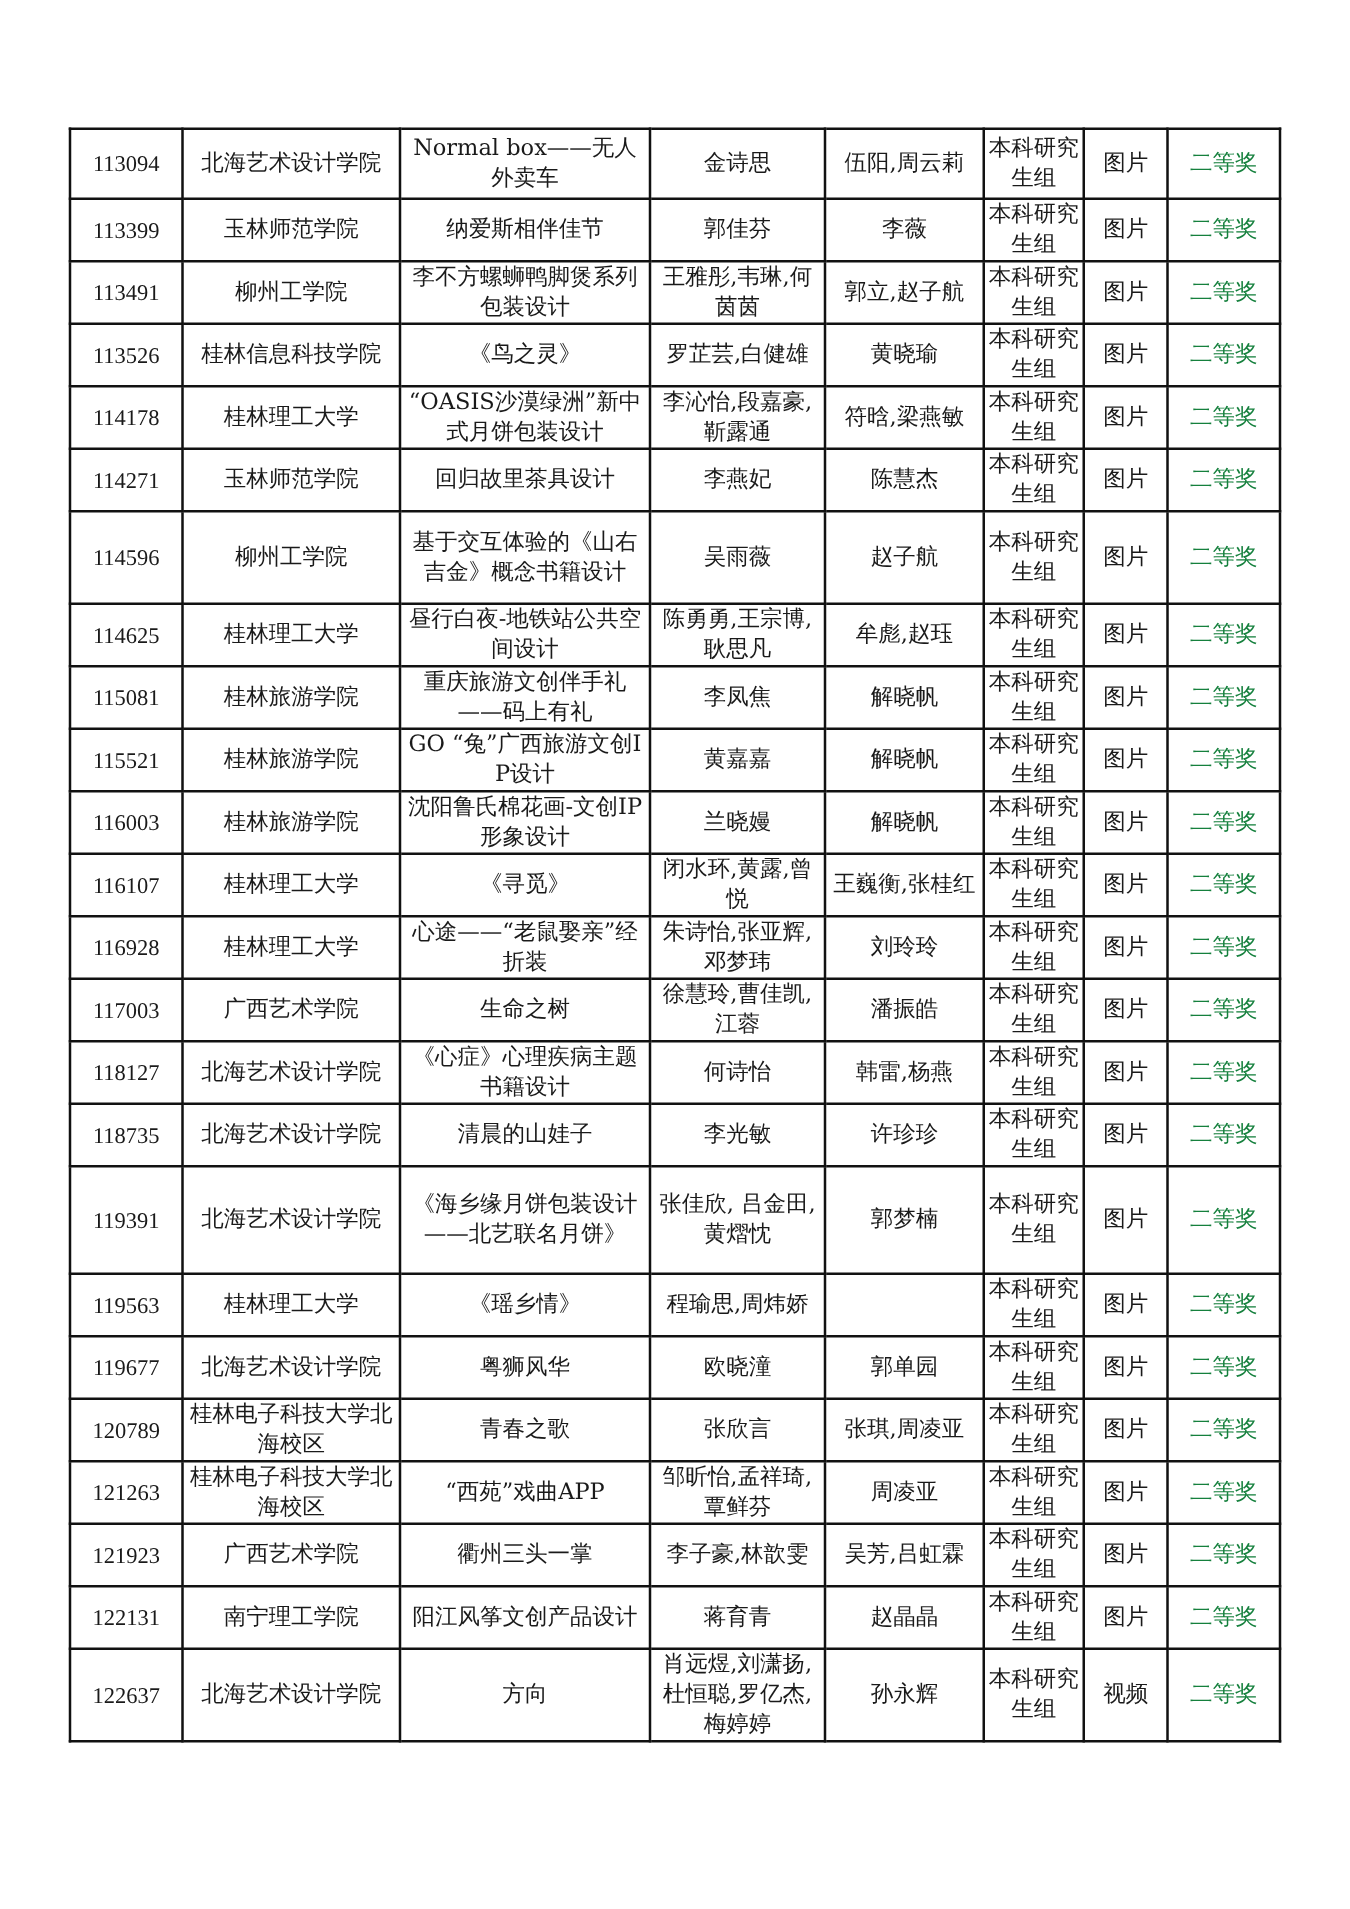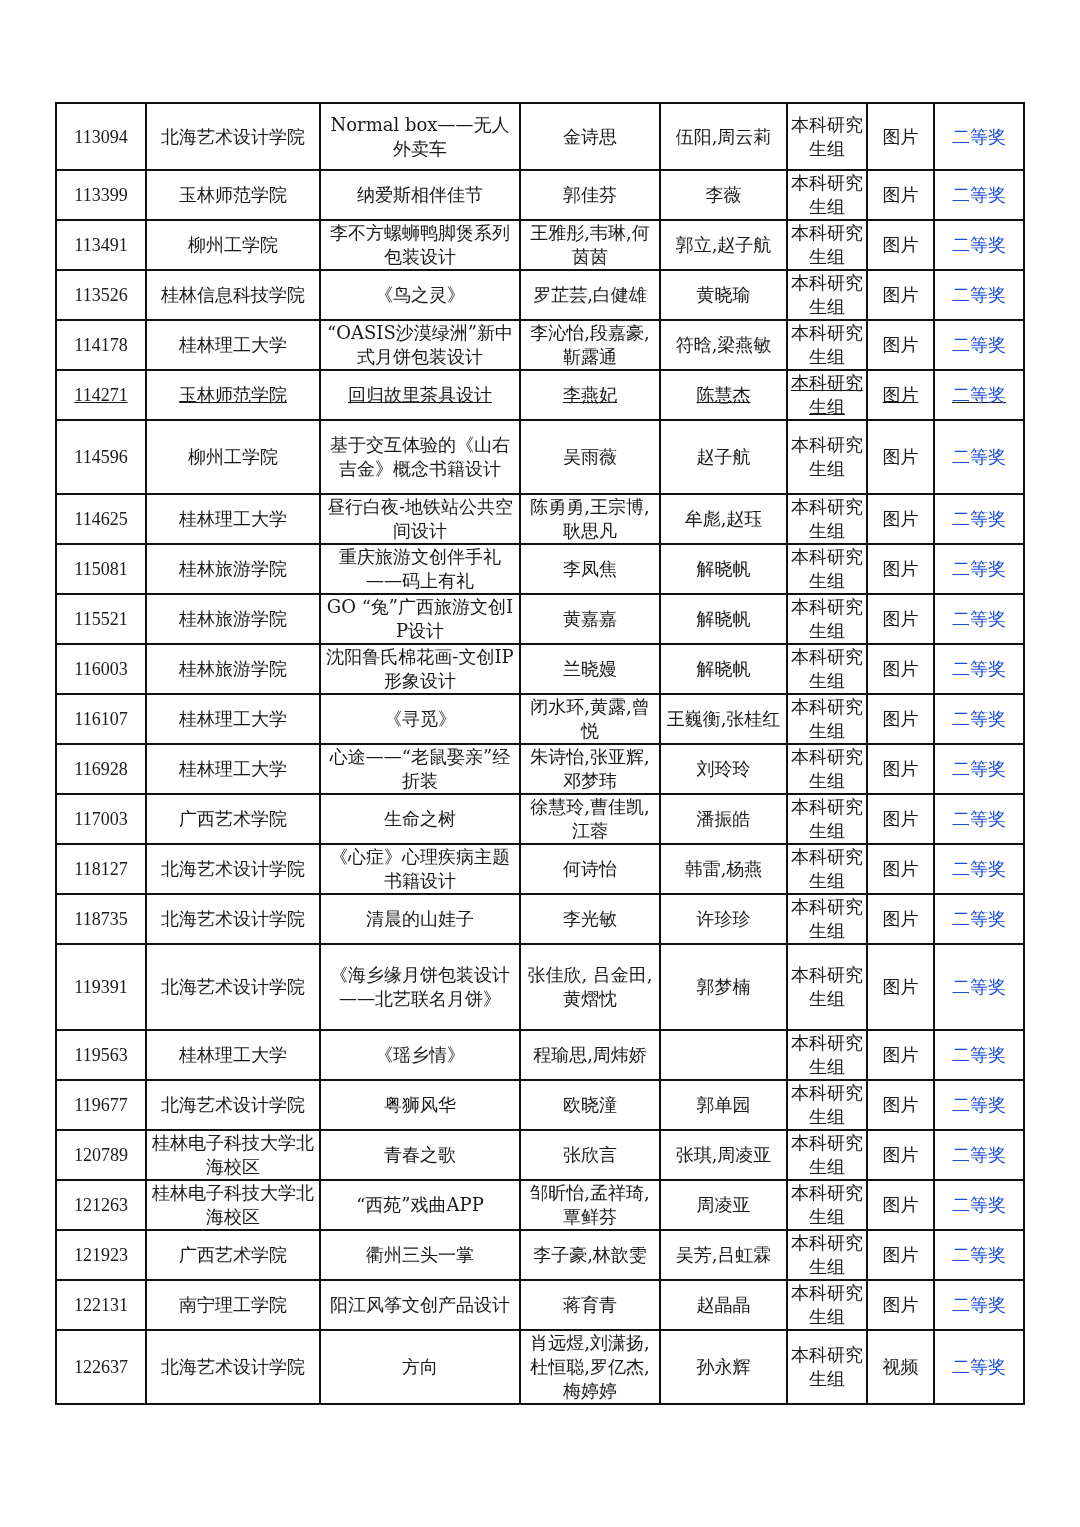--- a/index.html
+++ b/index.html
@@ -5,38 +5,38 @@
   html, body { margin: 0; padding: 0; background: #ffffff; }
   body { width: 1080px; height: 1527px; position: relative; overflow: hidden;
          font-family: "DejaVu Serif", "Liberation Serif", serif; color: #1a1a1a; }
   table.awards { position: absolute; left: 55px; top: 102px; border-collapse: collapse;
                  table-layout: fixed; width: 968px; }
   table.awards td { border: 2px solid #111; text-align: center; vertical-align: middle;
                     padding: 0 3px; font-size: 18px; line-height: 24px; overflow: hidden;
                     word-break: break-all; }
   td.c-id { font-family: "Liberation Serif", "DejaVu Serif", serif; font-size: 19px; }
   td.c-group { font-size: 18px; line-height: 24px; padding: 0 6px; text-align: left; }
-  td.c-award { color: #1d4ed8; }
+  td.c-award { color: #15803d; }
 </style>
 </head>
 <body>
 
 <table class="awards">
   <colgroup>
     <col style="width:90px">
       <col style="width:174px">
       <col style="width:200px">
       <col style="width:140px">
     <col style="width:127px">
       <col style="width:80px">
       <col style="width:67px">
       <col style="width:90px">
   </colgroup>
   <tbody id="tbody">
-      <tr style="height: 67px;">
+      <tr style="height: 56px;">
         <td class="c-id">113094</td>
         <td class="c-school">北海艺术设计学院</td>
         <td class="c-title">Normal box——无人外卖车</td>
         <td class="c-authors">金诗思</td>
         <td class="c-advisors">伍阳,周云莉</td>
         <td class="c-group">本科研究生组</td>
         <td class="c-type">图片</td>
         <td class="c-award">二等奖</td>
       </tr>
       <tr style="height: 49px;">
@@ -72,21 +72,21 @@
       <tr style="height: 50px;">
         <td class="c-id">114178</td>
         <td class="c-school">桂林理工大学</td>
         <td class="c-title">“OASIS沙漠绿洲”新中式月饼包装设计</td>
         <td class="c-authors">李沁怡,段嘉豪,靳露通</td>
         <td class="c-advisors">符晗,梁燕敏</td>
         <td class="c-group">本科研究生组</td>
         <td class="c-type">图片</td>
         <td class="c-award">二等奖</td>
       </tr>
-      <tr style="height: 49px; text-decoration: underline;">
+      <tr style="height: 49px;">
         <td class="c-id">114271</td>
         <td class="c-school">玉林师范学院</td>
         <td class="c-title">回归故里茶具设计</td>
         <td class="c-authors">李燕妃</td>
         <td class="c-advisors">陈慧杰</td>
         <td class="c-group">本科研究生组</td>
         <td class="c-type">图片</td>
         <td class="c-award">二等奖</td>
       </tr>
       <tr style="height: 74px;">

